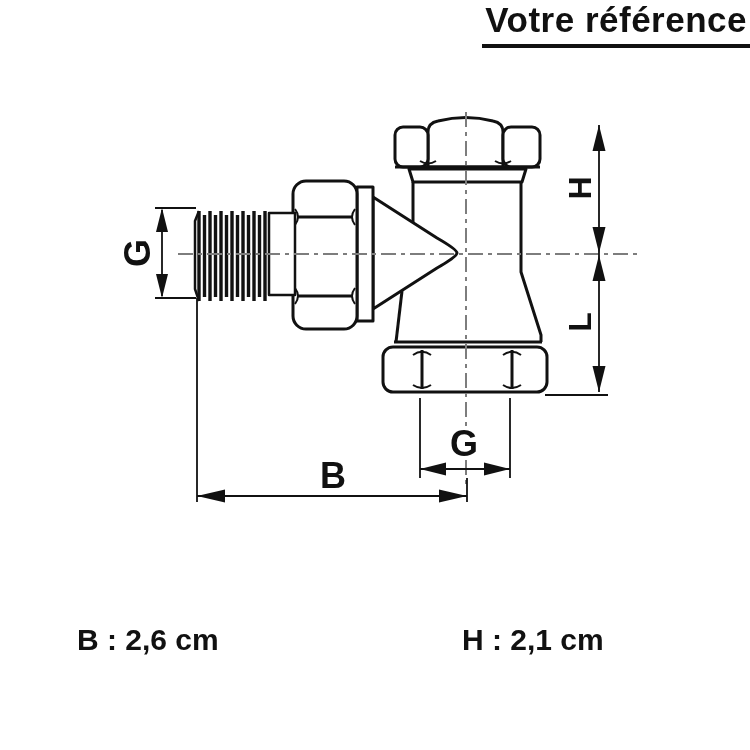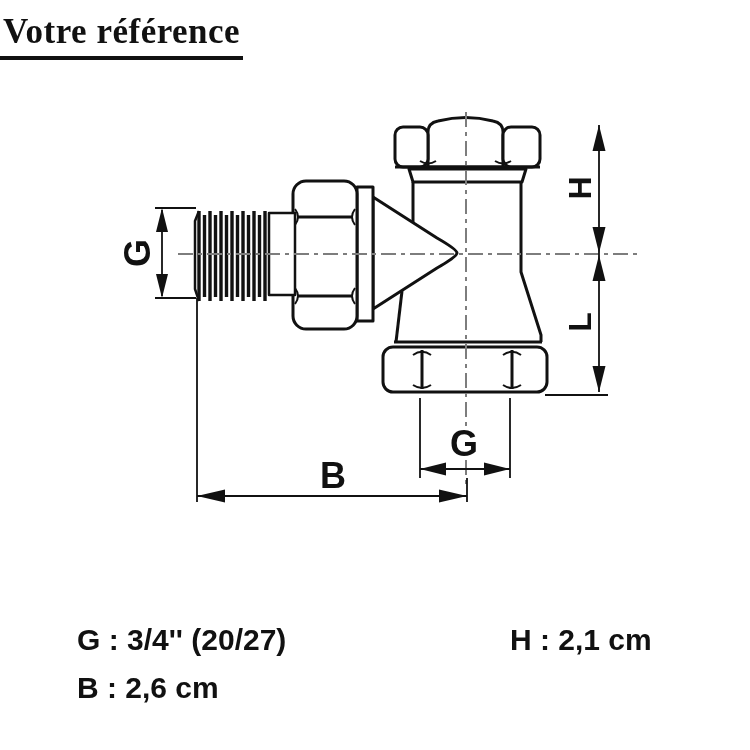--- a/index.html
+++ b/index.html
@@ -1,25 +1,25 @@
 <!DOCTYPE html>
 <html><head>
 <meta charset="utf-8">
 <style>
   html,body{margin:0;padding:0;}
   body{width:750px;height:750px;background:#ffffff;position:relative;overflow:hidden;
        font-family:"Liberation Sans",sans-serif;color:#111111;}
-  .title-wrap{position:absolute;top:12px;left:0;width:100%;text-align:left;font-family:Liberation Serif, serif;}
+  .title-wrap{position:absolute;top:0;left:0;width:100%;text-align:right;}
   .title{display:inline-block;font-size:35px;font-weight:bold;letter-spacing:.5px;
          border-bottom:4px solid #111;padding:0 3px 4px 3px;}
   .drawing{position:absolute;top:0;left:0;}
   .specs{position:absolute;top:616px;left:0;width:100%;font-size:30px;font-weight:bold;}
   .spec-col{position:absolute;top:0;}
   .spec-col.left{left:77px;}
-  .spec-col.right{left:462px;margin-left:48px;}
+  .spec-col.right{left:462px;}
   .spec-row{height:48px;line-height:48px;white-space:nowrap;}
   svg text{font-family:"Liberation Sans",sans-serif;font-weight:bold;fill:#111111;}
 </style>
 </head>
 <body>
 
 <div class="title-wrap">
   <span class="title">Votre référence</span>
 </div>
 
@@ -138,19 +138,18 @@
     <text x="591" y="188" text-anchor="middle" font-size="32" transform="rotate(-90 591 188)">H</text>
     <text x="591" y="322" text-anchor="middle" font-size="32" transform="rotate(-90 591 322)">L</text>
     <rect x="449" y="426" width="32" height="32" fill="#ffffff"></rect>
     <text x="464" y="456" text-anchor="middle" font-size="36">G</text>
     <text x="333" y="488" text-anchor="middle" font-size="36">B</text>
   </g>
 </svg>
 
 <div class="specs">
   <div class="spec-col left">
-    <div class="spec-row">G : 3/4'' (20/27)</div>
     <div class="spec-row">B : 2,6 cm</div>
   </div>
   <div class="spec-col right">
     <div class="spec-row">H : 2,1 cm</div>
   </div>
 </div>
 
 </body></html>

